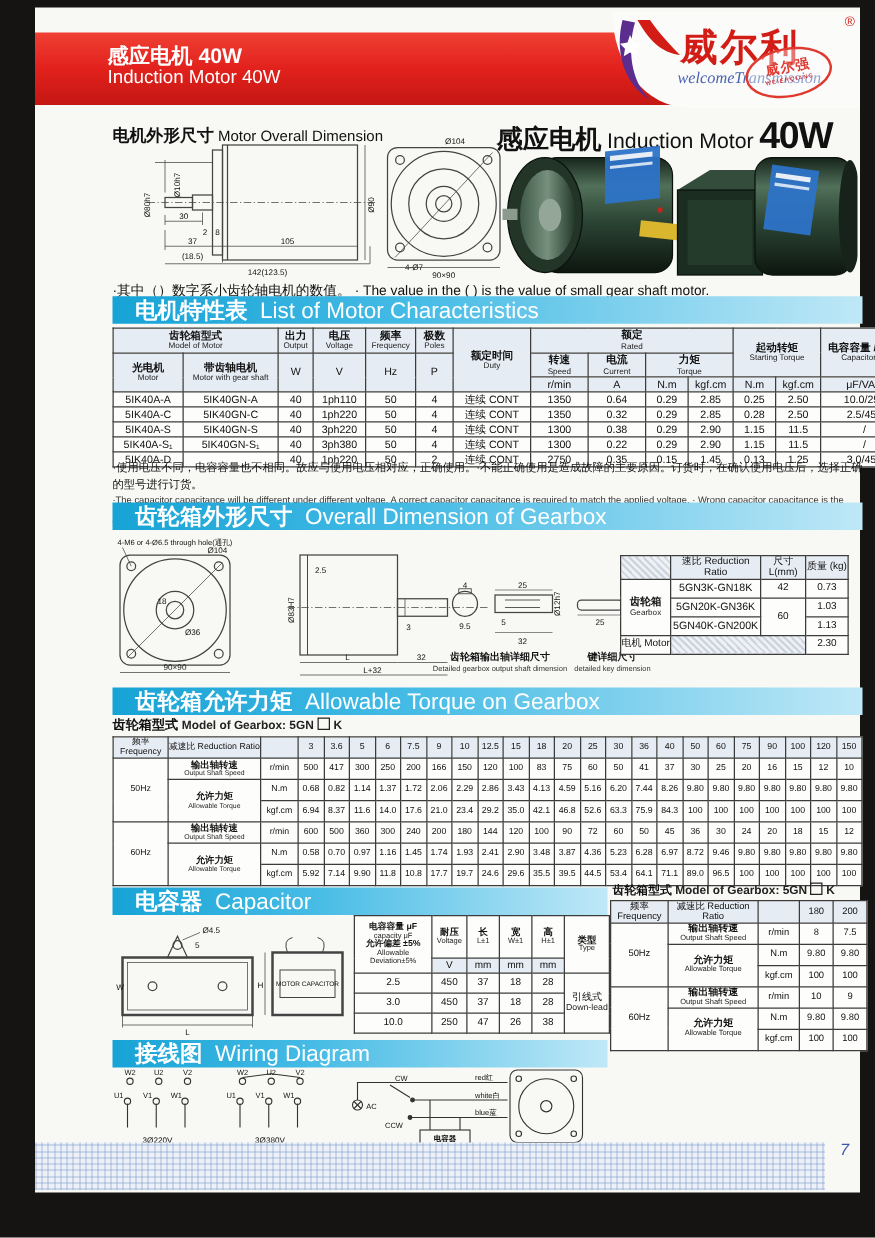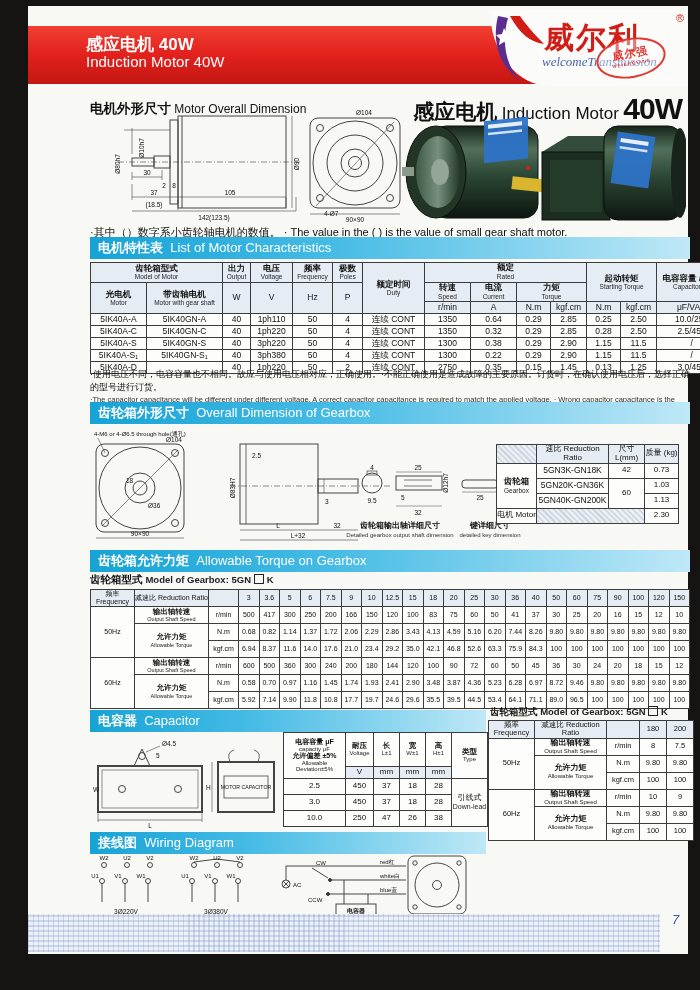--- a/index.html
+++ b/index.html
@@ -17,28 +17,28 @@
   .logo .reg{position:absolute;right:4px;top:2px;font-size:11px;color:#d21d17}
   .logo .tag{position:absolute;left:52px;top:44px;font-size:13px;color:#4a64b0;
              font-family:"Liberation Serif",serif;font-style:italic}
   .stamp{position:absolute;right:22px;top:28px;width:66px;height:36px;border:2px solid #e03a30;
          border-radius:50%;transform:rotate(-10deg);text-align:center;background:rgba(255,255,255,.4)}
   .stamp .s1{font-size:11px;font-weight:bold;color:#e03a30;margin-top:6px;letter-spacing:1px}
   .stamp .s2{font-size:4.5px;color:#c00;letter-spacing:1px}
   
   .h-dim{position:absolute;left:62px;top:94px;font-size:12px}
   .h-dim .cnb{font-size:13.5px;font-weight:bold}
-  .big-title{position:absolute;right:6px;top:86px;text-align:left;white-space:nowrap}
+  .big-title{position:absolute;right:22px;top:86px;text-align:left;white-space:nowrap}
   .big-title .c{font-size:21px;font-weight:bold}
   .big-title .e{font-size:17px}
   .big-title .p{font-size:30px;font-weight:bold;letter-spacing:-1px}
   
-  .sbar{position:absolute;height:22px;line-height:22px;padding-left:8px;box-sizing:border-box;
+  .sbar{position:absolute;height:22px;line-height:22px;padding-left:18px;box-sizing:border-box;
         background:linear-gradient(90deg,#17a3d6 0%,#45bbe5 40%,#bfe8f7 100%);
-        color:#fff;font-size:13px;white-space:nowrap}
+        color:#fff;font-size:18px;white-space:nowrap}
   .sbar b{font-weight:bold}
   .note{position:absolute;font-size:11px;color:#111}
   
   table{border-collapse:collapse;table-layout:fixed;background:#fdfdfb}
   th,td{border:1px solid #3c3c3c;padding:0;text-align:center;vertical-align:middle;
         font-weight:normal;overflow:hidden;line-height:1.1}
   thead th,.shade td,.shade th,th.shaded{background:#e6ecf3}
   .hatch{background:repeating-linear-gradient(45deg,#c7d0db 0 1.5px,#eef1f5 1.5px 4px)}
   .cn{font-size:8.5px;font-weight:bold;display:block}
   .en{font-size:6.5px;color:#222;display:block;font-weight:normal}

